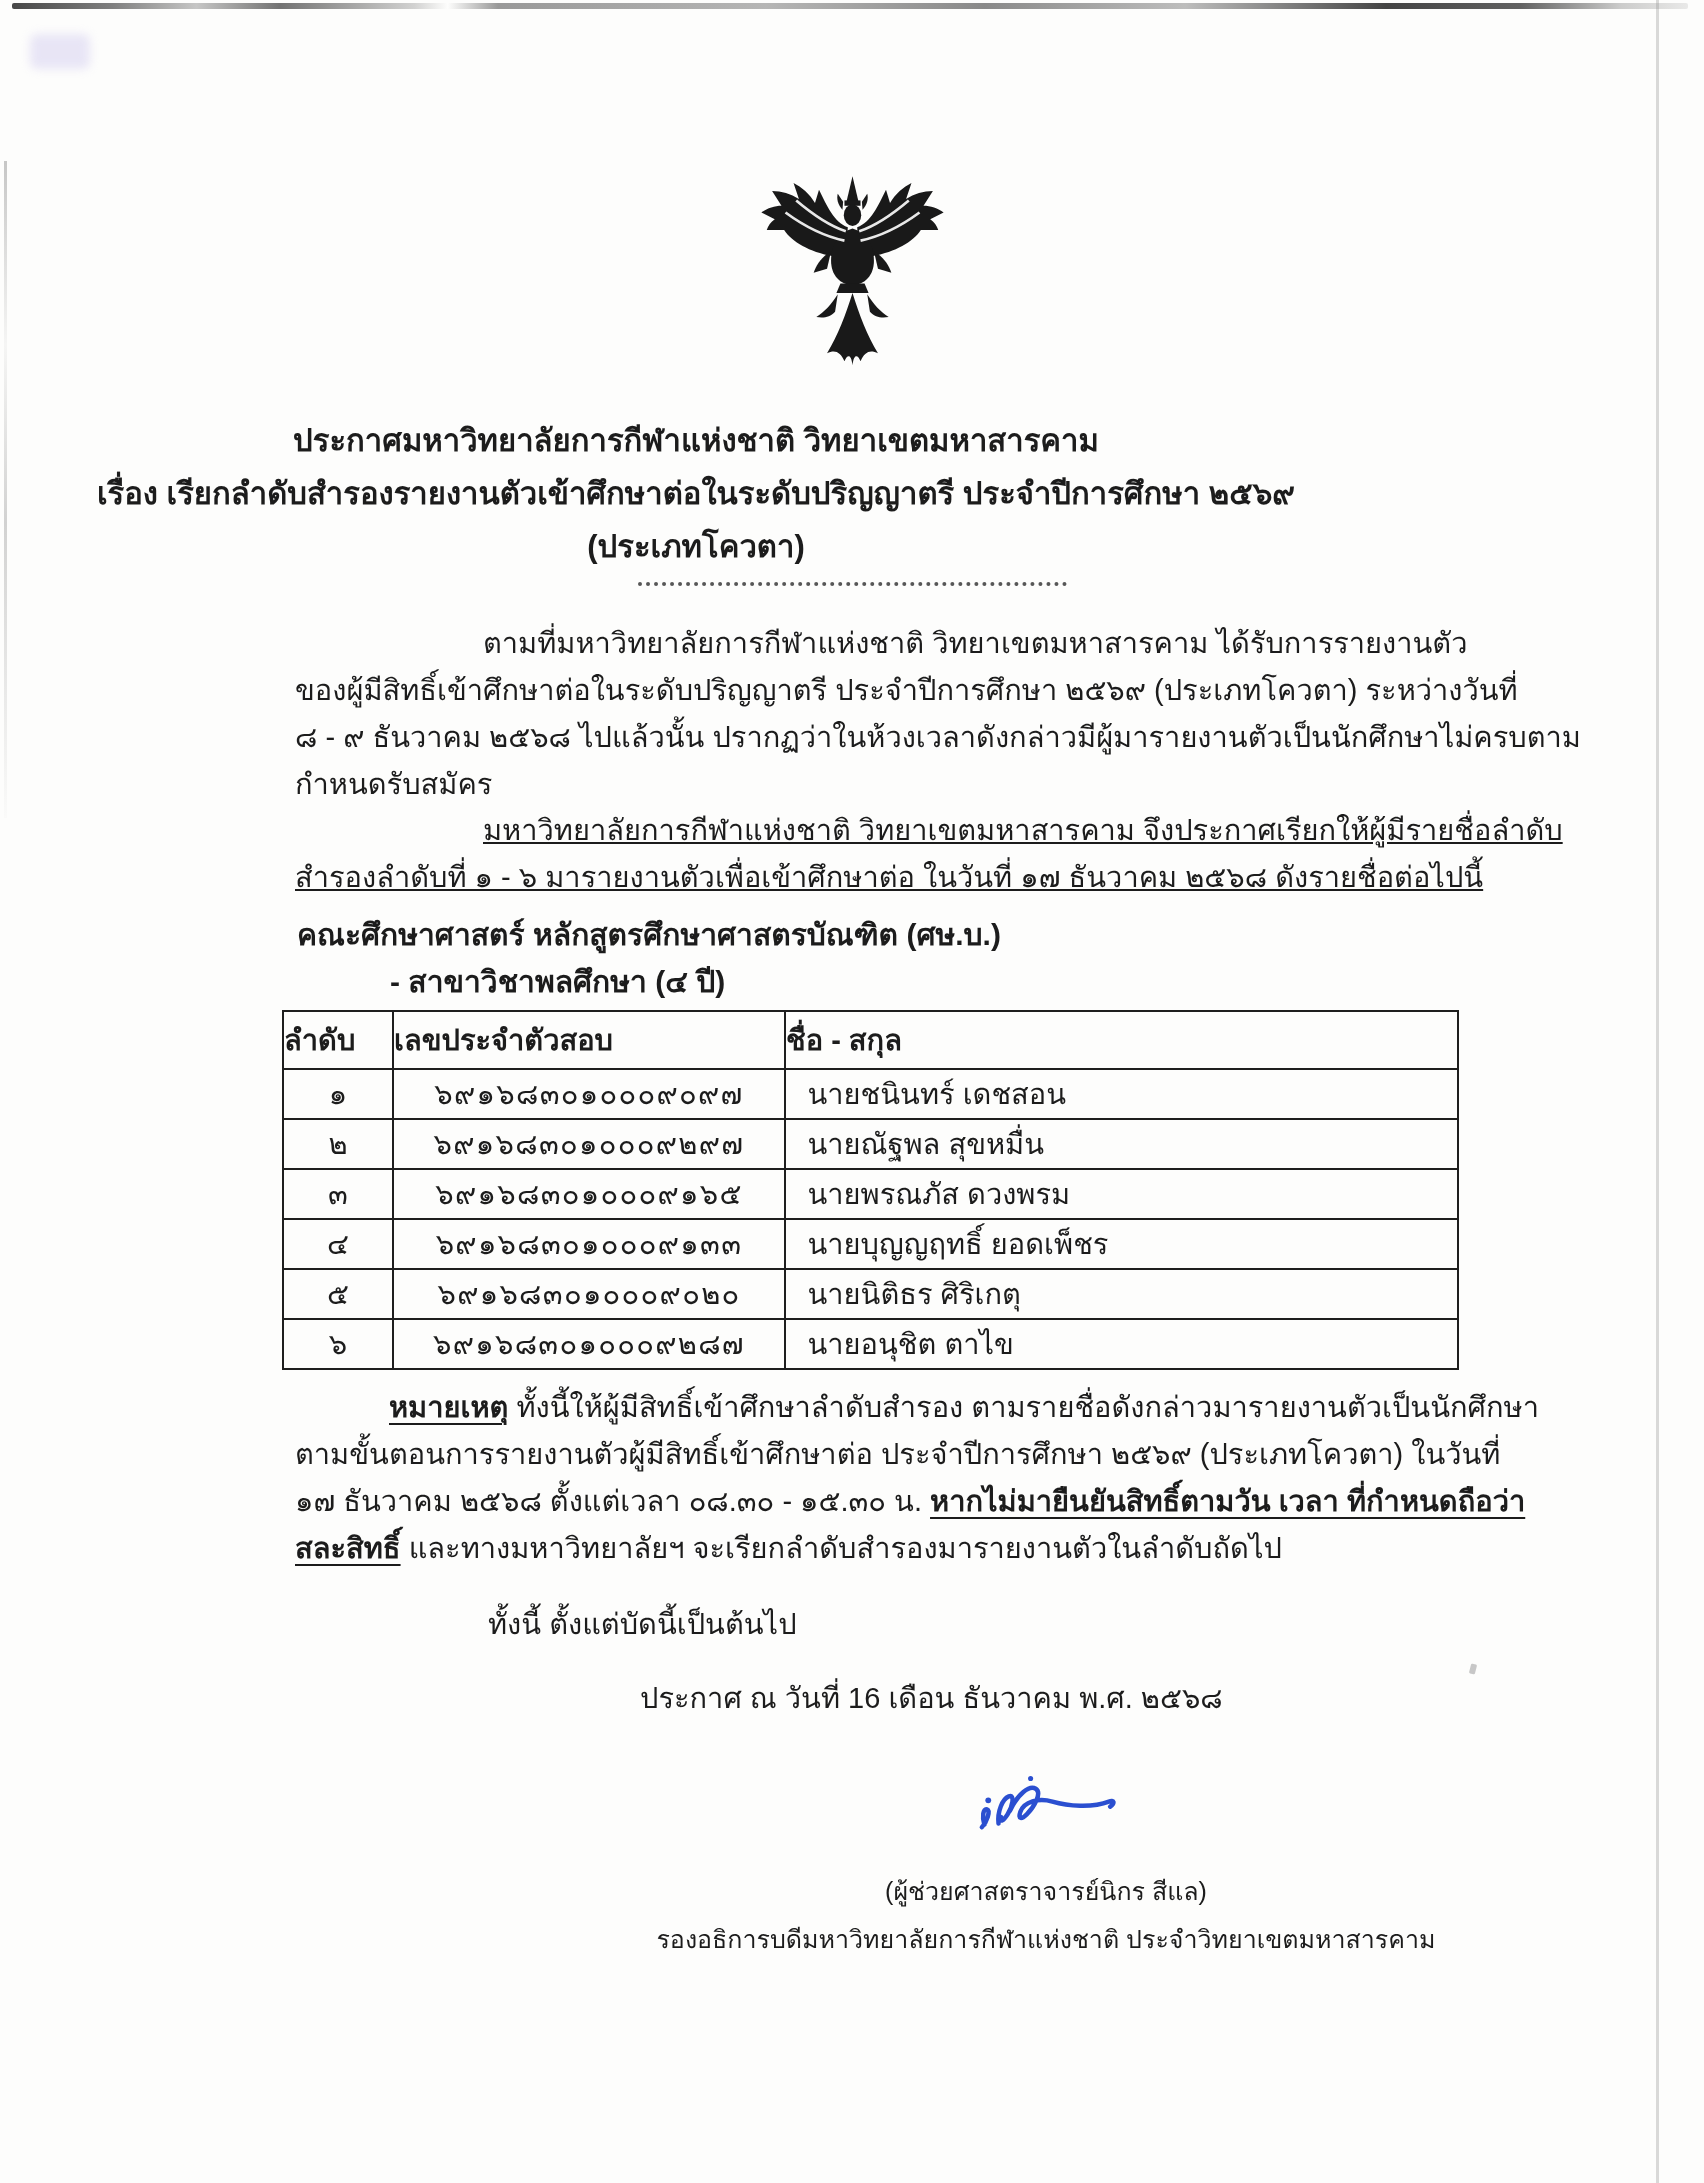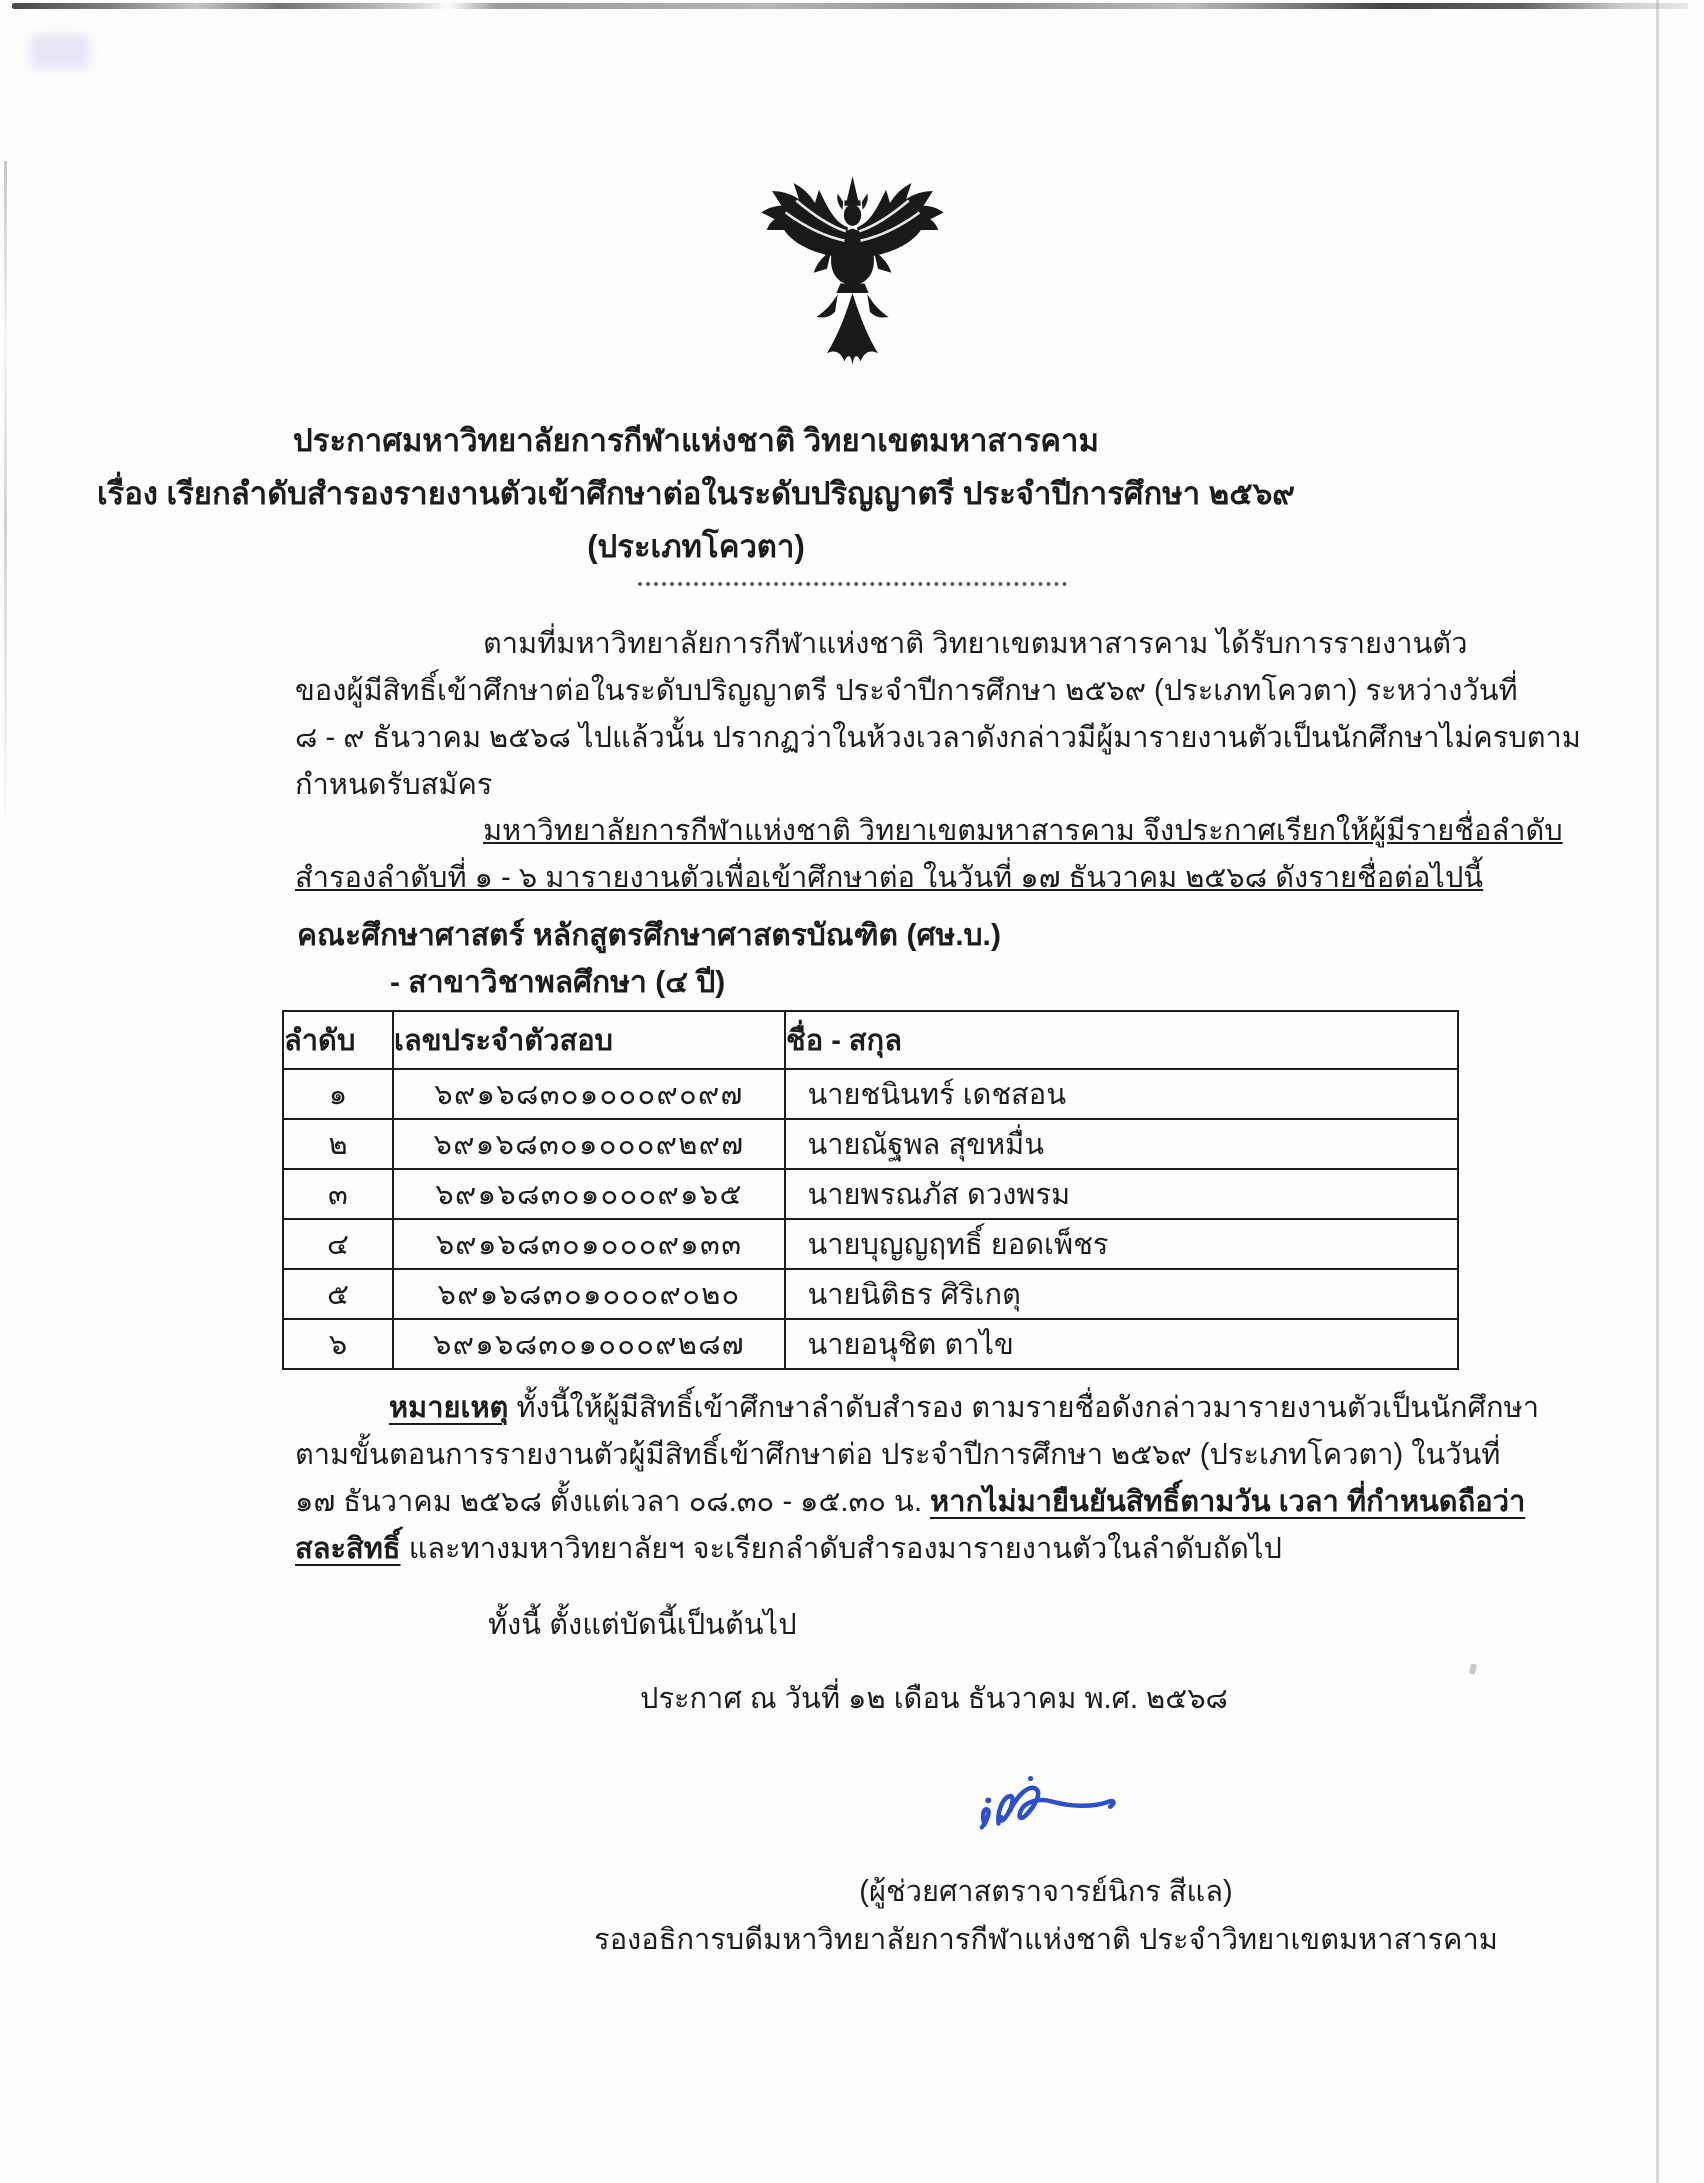--- a/index.html
+++ b/index.html
@@ -88,21 +88,21 @@
     text-decoration:underline;
     text-decoration-thickness:2px;
     text-underline-offset:6px;
   }
   
   .effective-line{position:absolute;top:1601px;left:488px;font-size:29px;white-space:nowrap;}
   .announce-line{position:absolute;top:1675px;left:640px;font-size:29px;white-space:nowrap;}
   .signature{position:absolute;top:1768px;left:969px;width:154px;height:80px;}
   .signer-block{
     position:absolute;top:1867px;left:389px;width:1314px;
-    text-align:center;font-size:29px;line-height:48px;white-space:nowrap;
+    text-align:center;font-size:25px;line-height:48px;white-space:nowrap;
   }
 </style>
 </head>
 <body>
 
 <div class="page">
 
   <div class="artifact-topline"></div>
   <div class="artifact-smudge"></div>
   <div class="artifact-leftline"></div>
@@ -206,21 +206,21 @@
   </table>
 
   <div class="para remark">
     <div class="line indent-mid"><span class="u">หมายเหตุ</span><span> ทั้งนี้ให้ผู้มีสิทธิ์เข้าศึกษาลำดับสำรอง ตามรายชื่อดังกล่าวมารายงานตัวเป็นนักศึกษา</span></div>
     <div class="line">ตามขั้นตอนการรายงานตัวผู้มีสิทธิ์เข้าศึกษาต่อ ประจำปีการศึกษา ๒๕๖๙ (ประเภทโควตา) ในวันที่</div>
     <div class="line"><span>๑๗ ธันวาคม ๒๕๖๘ ตั้งแต่เวลา ๐๘.๓๐ - ๑๕.๓๐ น. </span><span class="u">หากไม่มายืนยันสิทธิ์ตามวัน เวลา ที่กำหนดถือว่า</span></div>
     <div class="line"><span class="u">สละสิทธิ์</span><span> และทางมหาวิทยาลัยฯ จะเรียกลำดับสำรองมารายงานตัวในลำดับถัดไป</span></div>
   </div>
 
   <div class="effective-line">ทั้งนี้  ตั้งแต่บัดนี้เป็นต้นไป</div>
-  <div class="announce-line">ประกาศ ณ วันที่ ๑๒ เดือน ธันวาคม พ.ศ. ๒๕๖๘</div>
+  <div class="announce-line">ประกาศ ณ วันที่ 16 เดือน ธันวาคม พ.ศ. ๒๕๖๘</div>
 
   <div class="signature">
     <svg width="154" height="80" viewBox="0 0 240 120" aria-hidden="true">
       <g fill="none" stroke="#2b4fd0" stroke-width="7" stroke-linecap="round" stroke-linejoin="round">
         <path d="M24,86 C20,74 22,60 28,62 C34,64 28,82 20,90"></path>
         <path d="M46,84 C44,66 52,46 62,42 C72,38 68,58 60,70 C54,79 48,84 50,74"></path>
         <path d="M64,64 C76,38 94,24 104,30 C114,36 102,58 90,70 C82,78 76,78 80,66 C86,50 108,44 130,50 C154,57 192,60 218,50 C226,47 228,52 220,58"></path>
       </g>
       <g fill="#2b4fd0">
         <circle cx="30" cy="48" r="4.5"></circle>

